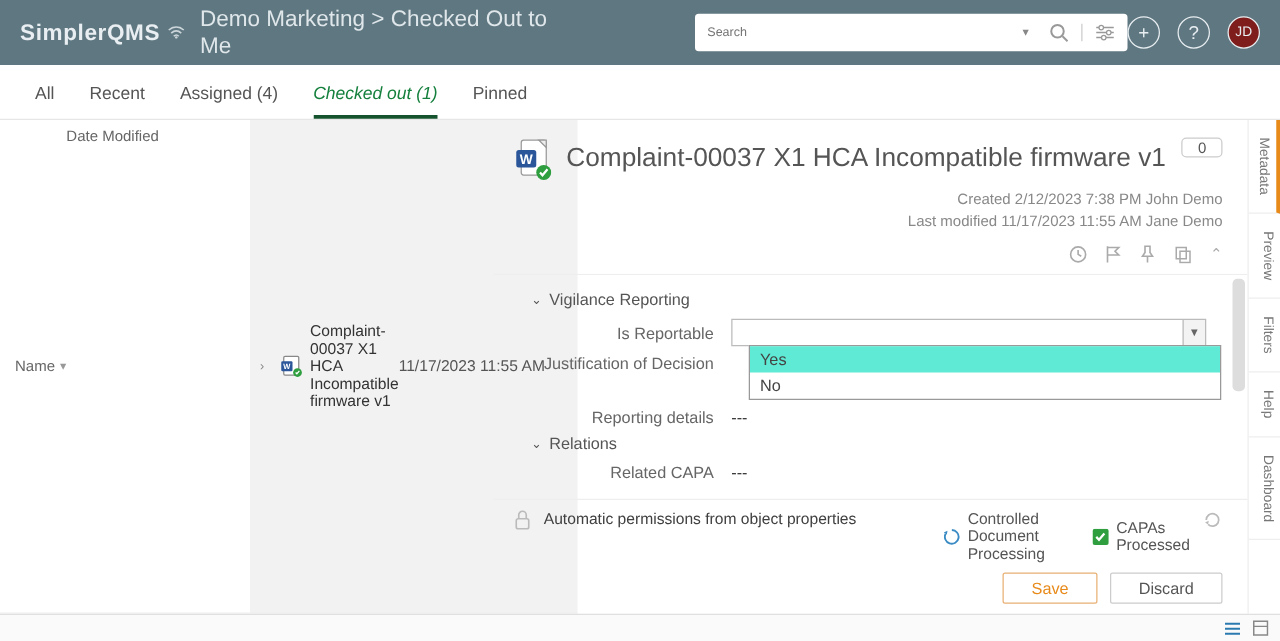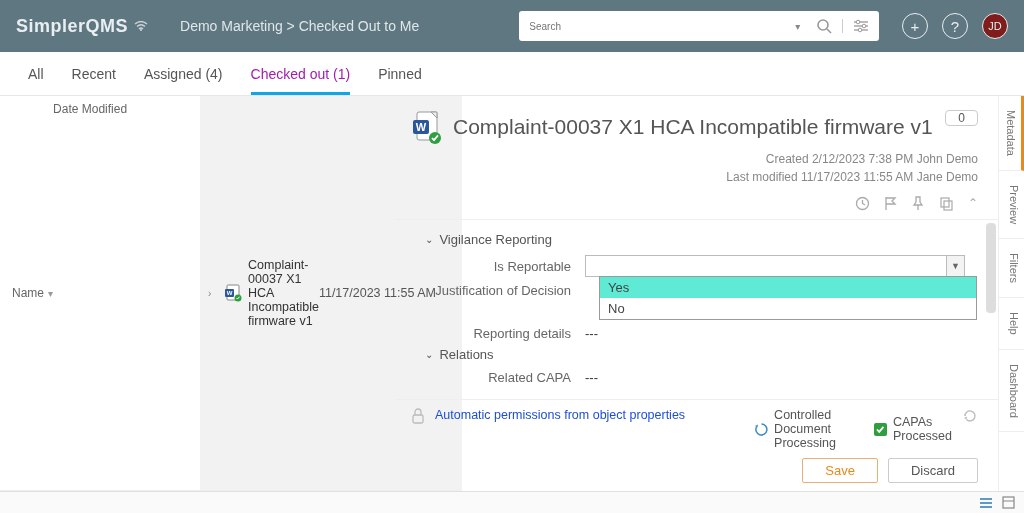--- a/index.html
+++ b/index.html
@@ -2,34 +2,34 @@
 <html><head>
 <meta charset="utf-8">
 <style>
 * { box-sizing: border-box; margin: 0; padding: 0; font-family: "Segoe UI", Arial, sans-serif; }
 body { width: 1024px; height: 513px; overflow: hidden; background: #fff; font-size: 13px; color: #444; position: relative; }
 
 
 .topbar { height: 52px; background: #5f7781; display: flex; align-items: center; padding: 0 16px; color: #e8eef1; }
 .logo { font-size: 18px; font-weight: 600; letter-spacing: 0.5px; display: flex; align-items: center; gap: 6px; }
 .logo .wifi { font-size: 12px; opacity: 0.8; }
-.breadcrumb { margin-left: 32px; font-size: 14px; color: #dfe7ea; }
+.breadcrumb { margin-left: 12px; font-size: 18px; color: #dfe7ea; }
 .search-wrap { margin-left: 100px; display: flex; align-items: center; background: #fff; border-radius: 3px; height: 30px; width: 360px; }
 .search-wrap input { flex: 1; border: none; outline: none; padding: 0 10px; font-size: 10px; color: #404040; background: transparent; }
 .search-wrap .caret { color: #888; padding: 0 6px; cursor: pointer; font-size: 10px; }
 .search-wrap .magnify { padding: 0 10px; color: #888; cursor: pointer; }
 .search-wrap .sliders { padding: 0 10px; color: #888; cursor: pointer; border-left: 1px solid #ccc; }
 .topbar-right { margin-left: auto; display: flex; gap: 14px; align-items: center; }
 .topbar-right .circ { width: 26px; height: 26px; border: 1.5px solid #e8eef1; border-radius: 50%; display: flex; align-items: center; justify-content: center; font-size: 15px; color: #e8eef1; cursor: pointer; }
 .topbar-right .avatar { background: #7f1d1d; font-size: 11px; font-weight: 400; }
 
 
 .tabs { display: flex; gap: 28px; padding: 14px 28px 0; border-bottom: 1px solid #e6e6e6; font-size: 14px; }
 .tabs .tab { padding-bottom: 10px; cursor: pointer; color: #555; }
-.tabs .tab.active { color: #a21caf; border-bottom: 3px solid #0ea5e9; }
+.tabs .tab.active { color: #15803d; border-bottom: 3px solid #14532d; font-style: italic; }
 
 
 .main { display: flex; height: calc(513px - 52px - 44px - 22px); }
 .left-pane { width: 395px; border-right: 1px solid #eee; display: flex; flex-direction: row; }
 .list-header { display: flex; padding: 6px 12px; font-size: 12px; color: #666; border-bottom: 1px solid #eee; }
 .list-header .col-name { flex: 1; display: flex; align-items: center; gap: 4px; }
 .list-header .col-date { width: 135px; }
 .list-row { display: flex; padding: 6px 8px; align-items: center; background: #f2f2f2; border-bottom: 1px solid #eee; cursor: pointer; font-size: 12.5px; }
 .list-row .chev { width: 10px; color: #888; font-size: 10px; }
 .list-row .ficon { width: 18px; height: 18px; margin: 0 6px; position: relative; }
@@ -57,21 +57,21 @@
 .form-row .lbl { width: 160px; text-align: right; color: #666; padding-right: 14px; }
 .form-row .val { flex: 1; color: #333; display: flex; align-items: center; gap: 6px; }
 .select-box { flex: 1; max-width: 380px; height: 22px; border: 1px solid #bbb; background: #fff; position: relative; }
 .select-box .dd-btn { position: absolute; right: 0; top: 0; width: 18px; height: 100%; border-left: 1px solid #bbb; background: #f3f3f3; display: flex; align-items: center; justify-content: center; font-size: 9px; color: #666; }
 .dropdown-pop { position: absolute; left: 190px; top: 44px; width: 378px; border: 1px solid #999; background: #fff; z-index: 10; }
 .dropdown-pop .opt { padding: 3px 8px; cursor: pointer; font-size: 13px; }
 .dropdown-pop .opt.hover { background: #5eead4; }
 
 .footer-bar { border-top: 1px solid #eee; padding: 8px 20px 8px 16px; display: flex; align-items: flex-start; gap: 10px; font-size: 12.5px; }
 .footer-bar .lock { color: #bbb; font-size: 16px; }
-.footer-bar .perm-text { color: #1d4ed8; flex-shrink: 0; }
+.footer-bar .perm-text { color: #404040; flex-shrink: 0; }
 .footer-mid { margin-left: 60px; display: flex; gap: 4px; }
 .footer-mid .line { display: flex; align-items: center; gap: 6px; color: #555; }
 .btn-row-outer { display: flex; justify-content: flex-end; padding: 0 20px 8px; gap: 10px; }
 .btn { padding: 4px 22px; border: 1px solid #ccc; background: #fff; cursor: pointer; font-size: 13px; border-radius: 2px; }
 .btn.save { color: #e88a1a; border-color: #e8b074; }
 .btn.discard { color: #555; }
 .refresh { color: #bbb; font-size: 16px; cursor: pointer; }
 
 
 .side-tabs { width: 26px; border-left: 1px solid #eee; display: flex; flex-direction: column; }

